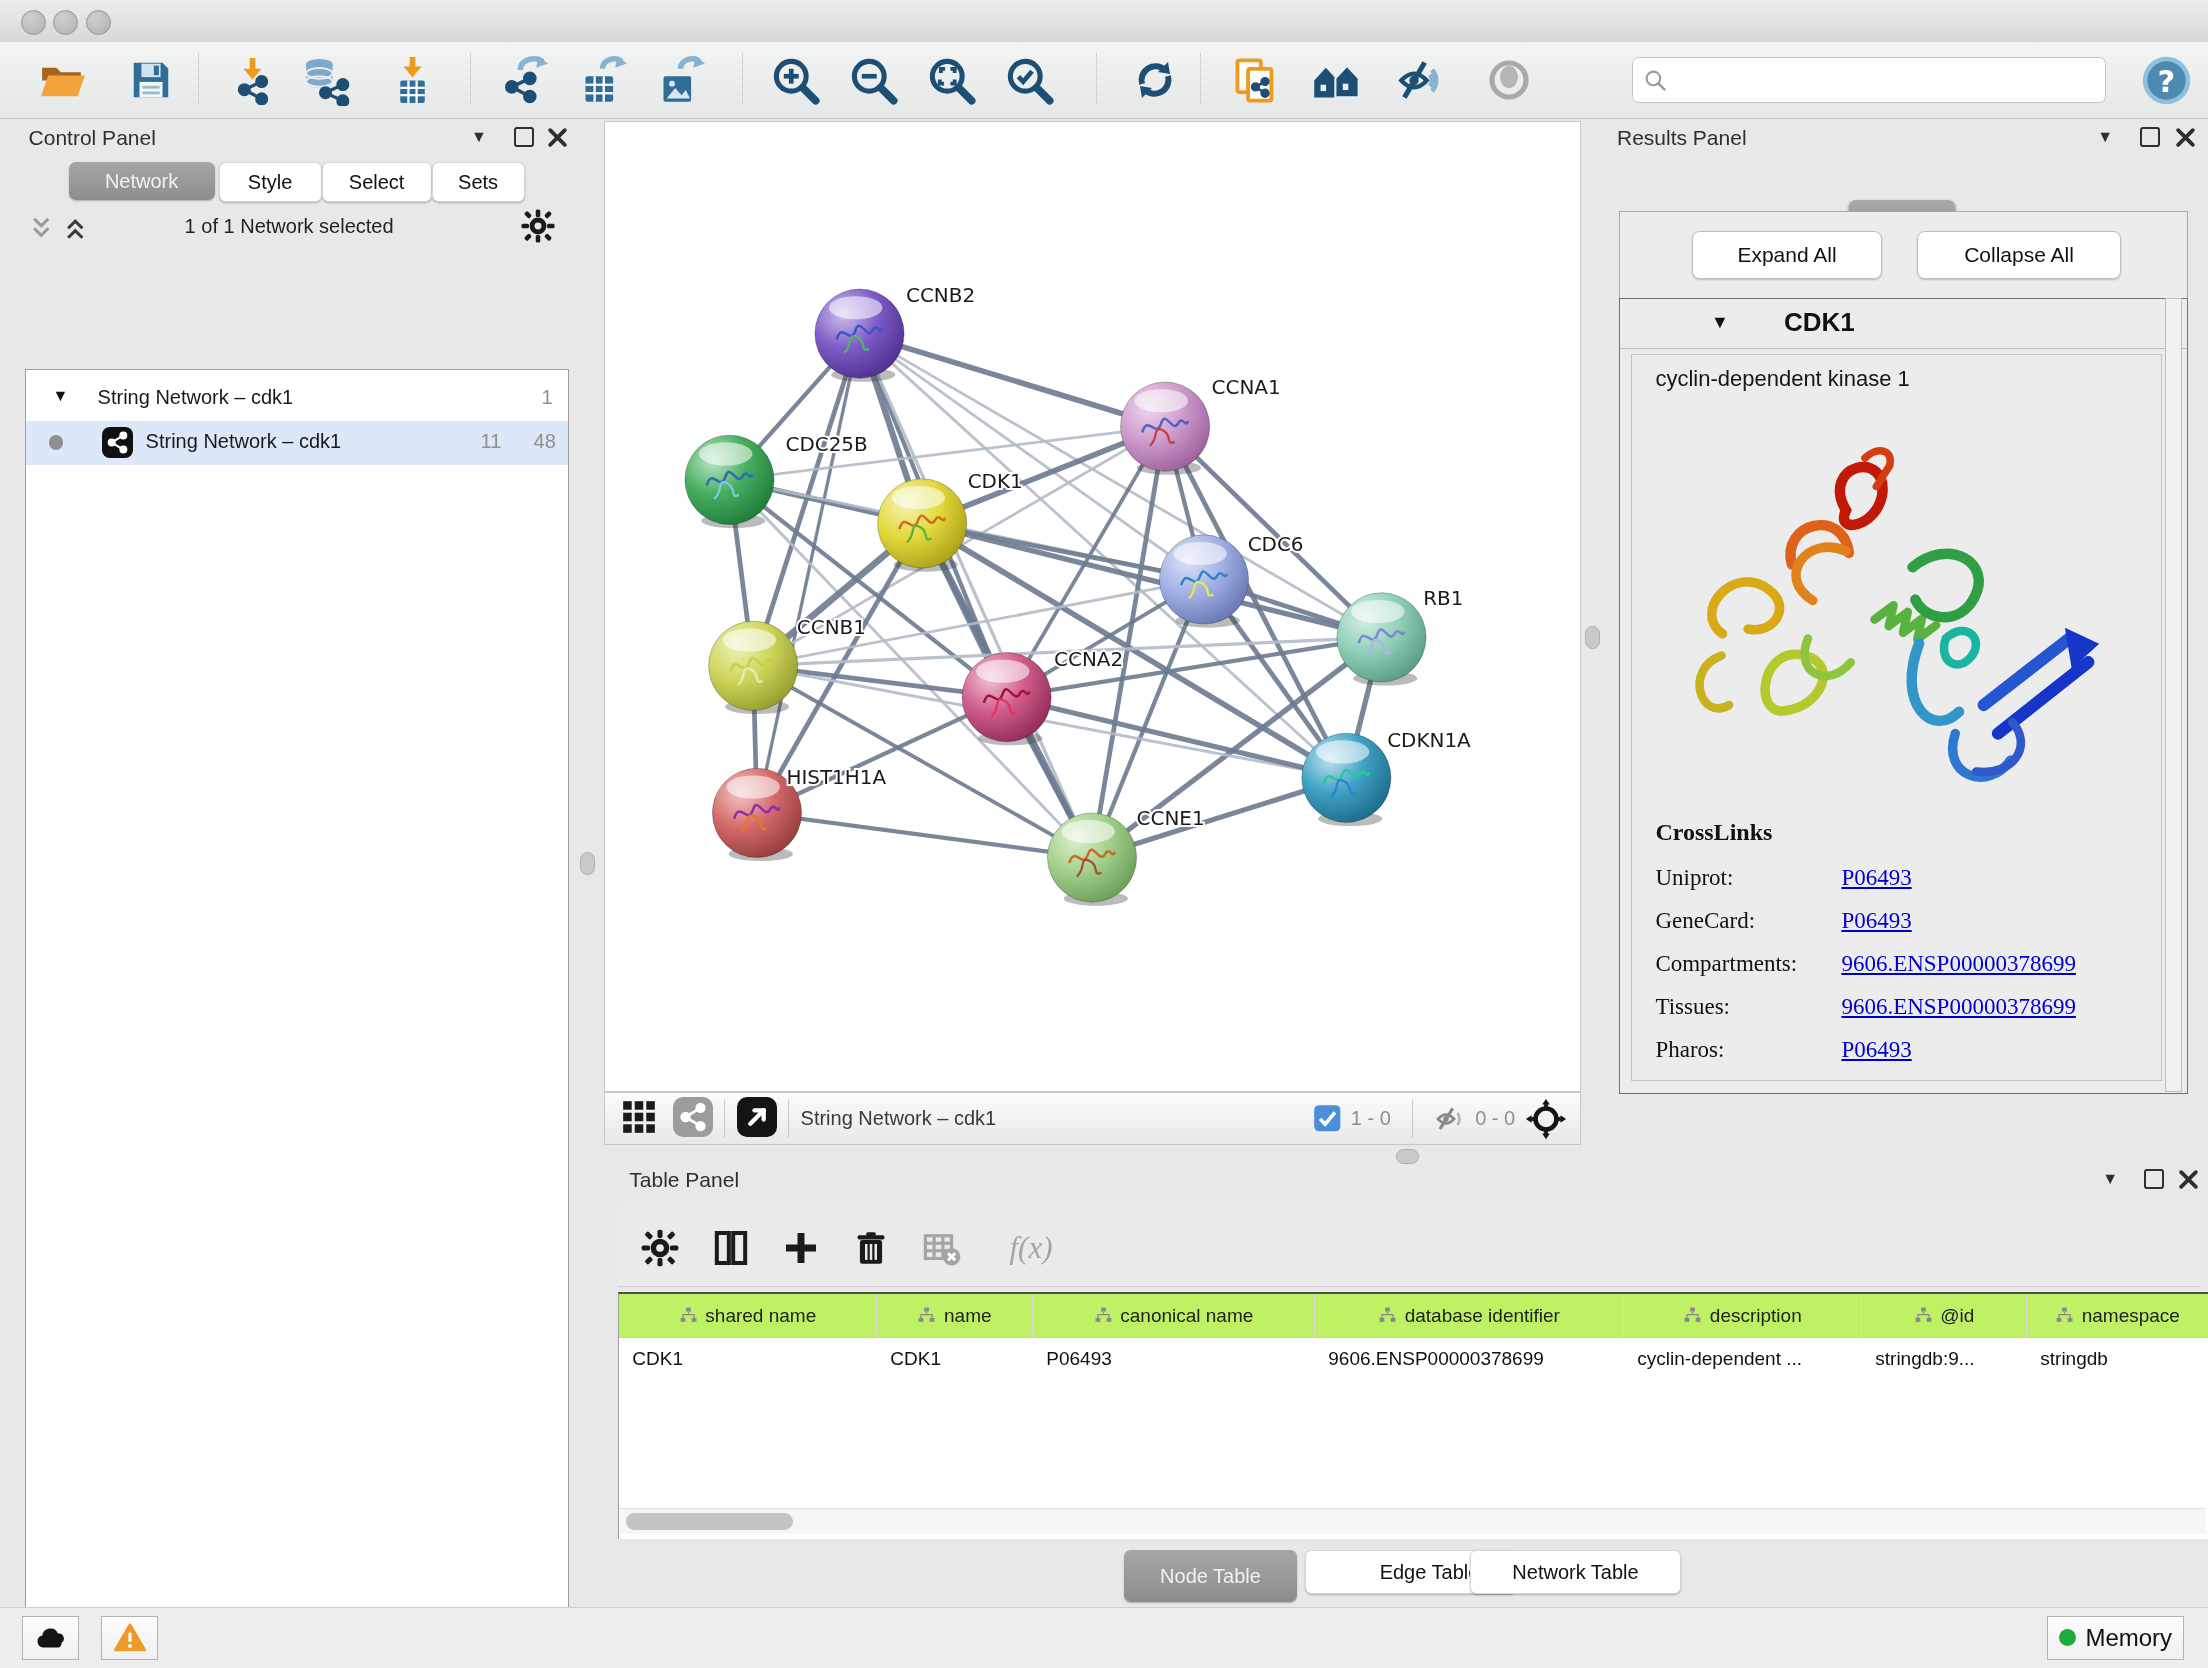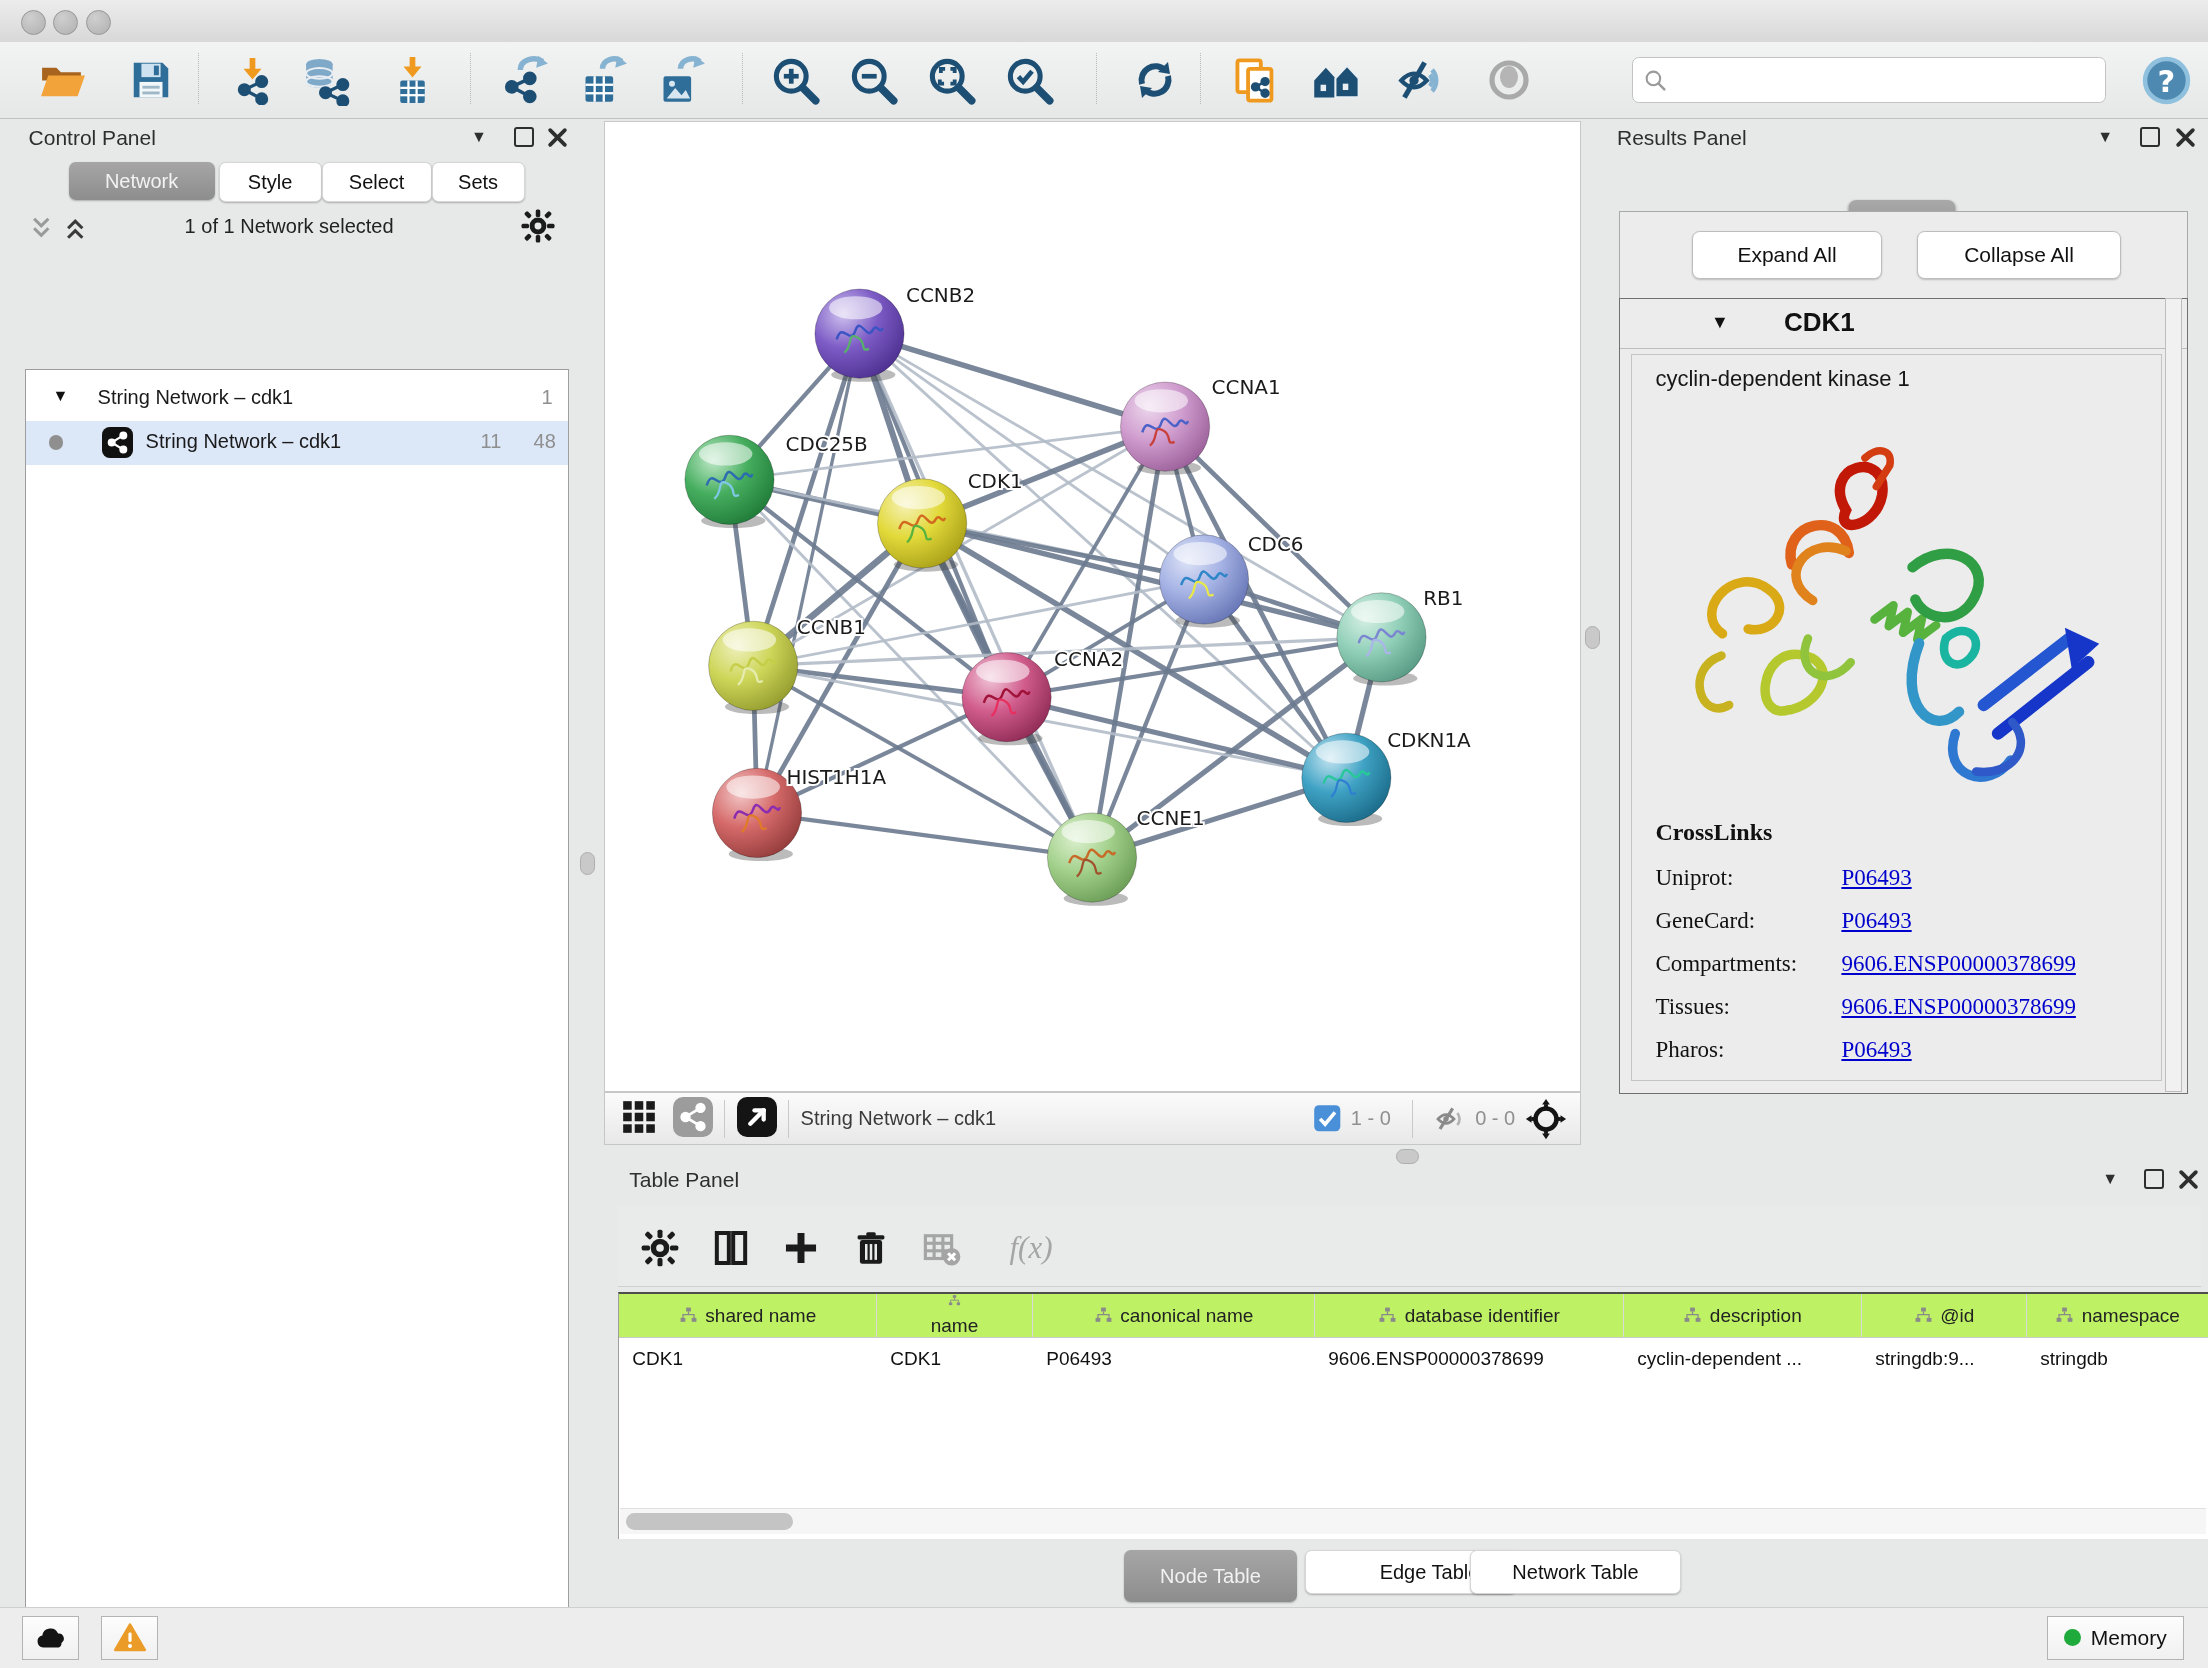--- a/index.html
+++ b/index.html
@@ -797,21 +797,21 @@
         <svg width="19" height="19" viewBox="0 0 24 24">
           <g fill="#8a8a8a">
             <rect x="9" y="2" width="6" height="5"></rect>
             <rect x="2" y="15" width="6" height="5"></rect>
             <rect x="16" y="15" width="6" height="5"></rect>
           </g>
           <path d="M12 7 v4 M5 15 v-4 h14 v4" fill="none" stroke="#8a8a8a" stroke-width="1.6"></path>
         </svg>
         <span>shared name</span>
       </div>
-      <div class="th" style="width: 156px; flex-direction: column;">
+      <div class="th" style="width: 156px;">
         <svg width="19" height="19" viewBox="0 0 24 24">
           <g fill="#8a8a8a">
             <rect x="9" y="2" width="6" height="5"></rect>
             <rect x="2" y="15" width="6" height="5"></rect>
             <rect x="16" y="15" width="6" height="5"></rect>
           </g>
           <path d="M12 7 v4 M5 15 v-4 h14 v4" fill="none" stroke="#8a8a8a" stroke-width="1.6"></path>
         </svg>
         <span>name</span>
       </div>
@@ -899,16 +899,16 @@
   </div>
   <div class="sbtn" style="left:101px;width:55px">
     <svg width="32" height="28.5" viewBox="0 0 24 21">
         <path d="M12 1 L23 20 H1z" fill="#eb9b28" stroke="#eb9b28" stroke-linejoin="round" stroke-width="2"></path>
         <rect x="10.8" y="7" width="2.4" height="7" rx="1" fill="#fff"></rect>
         <circle cx="12" cy="17" r="1.5" fill="#fff"></circle>
       </svg>
   </div>
   <div class="sbtn" style="left:2047px;width:135px;gap:9.5px">
     <span style="width:17px;height:17px;border-radius:50%;background:#1faa3c;display:inline-block"></span>
-    <span style="font-size:21px;color:#111">Memory</span>
+    <span style="font-size:24px;color:#111">Memory</span>
   </div>
 </div>
 
 
 </body></html>

